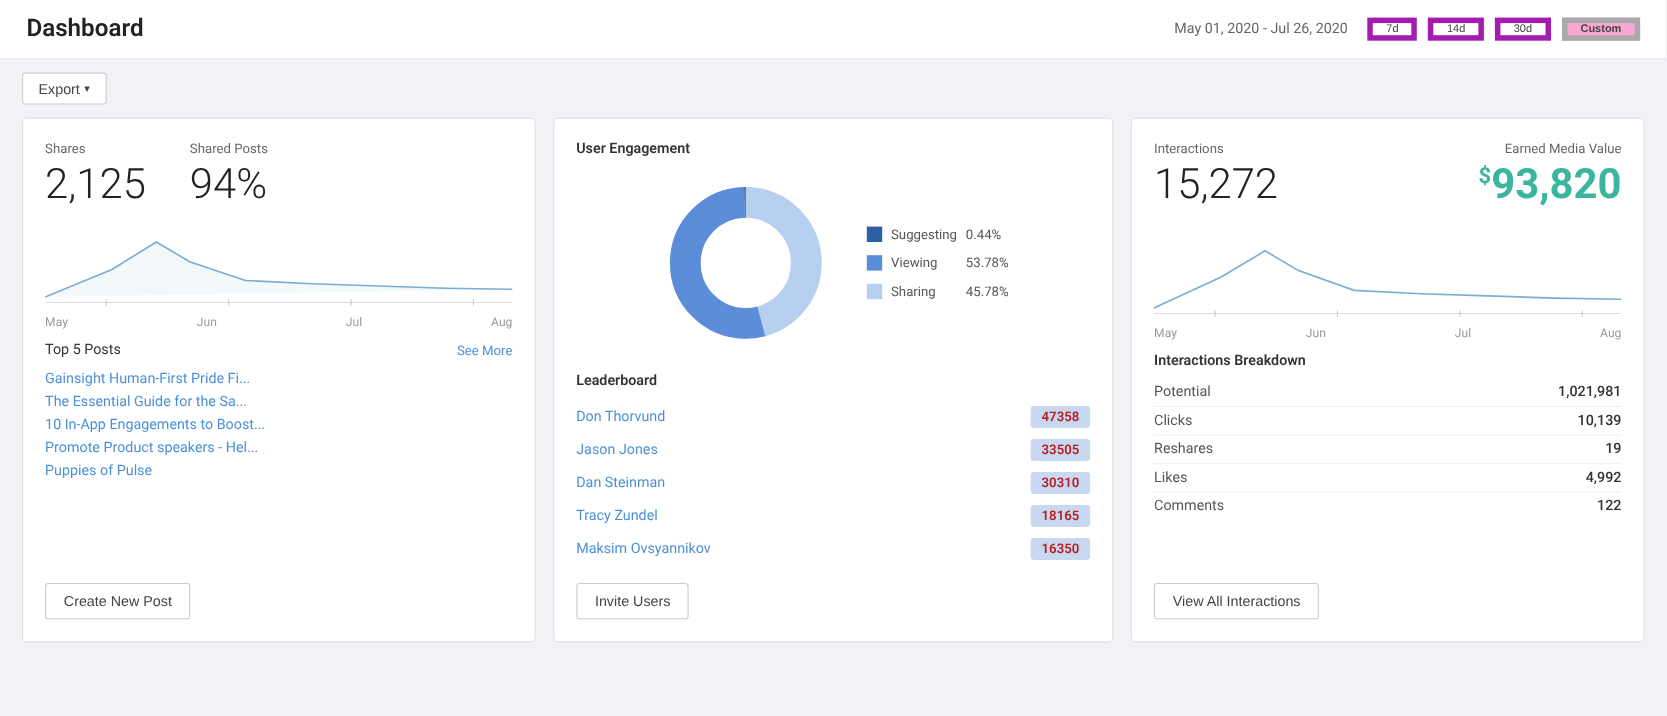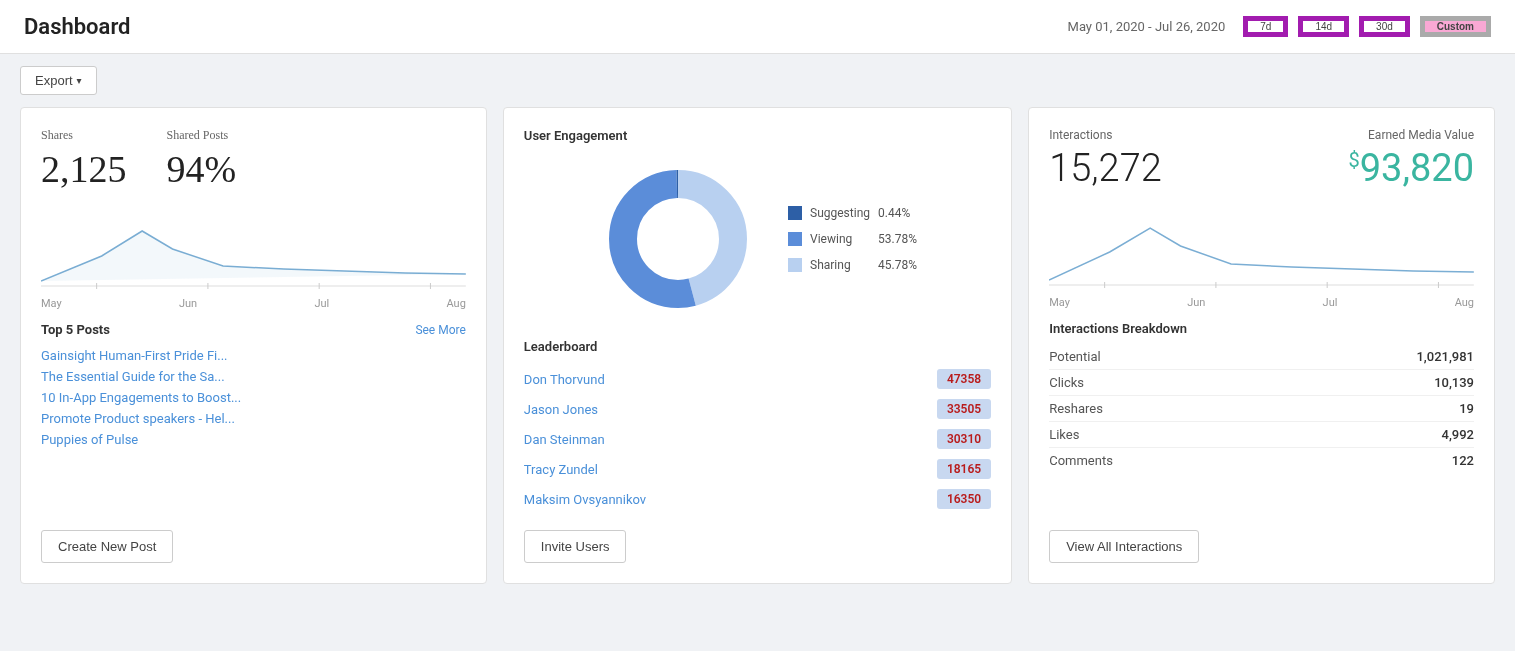--- a/index.html
+++ b/index.html
@@ -79,22 +79,20 @@
       flex-direction: column;
     }
     .card-left { flex: 1; min-width: 0; }
     .card-center { flex: 1.1; min-width: 0; }
     .card-right { flex: 1; min-width: 0; }
 
     
     .metrics-row {
       display: flex;
       gap: 40px;
-      margin-bottom: 10px;
-      font-family: Liberation Serif, serif;
     }
     .metric-label {
       font-size: 12px;
       color: #666;
       margin-bottom: 4px;
     }
     .metric-value {
       font-size: 38px;
       font-weight: 300;
       color: #222;
@@ -113,21 +111,21 @@
       align-items: center;
     }
     .section-header {
       display: flex;
       justify-content: space-between;
       align-items: center;
       margin: 12px 0 8px 0;
     }
     .section-title {
       font-size: 13px;
-      font-weight: 700;
+      font-weight: 400;
       color: #333;
     }
     .see-more {
       font-size: 12px;
       color: #4a90d9;
       cursor: pointer;
       text-decoration: none;
     }
     .post-list { list-style: none; }
     .post-item {
@@ -250,21 +248,21 @@
       align-items: flex-end;
       margin-bottom: 10px;
     }
     .int-number {
       font-size: 38px;
       font-weight: 300;
       color: #222;
     }
     .emv-value {
       font-size: 38px;
-      font-weight: 400;
+      font-weight: 700;
       color: #3ab5a0;
     }
     .emv-dollar {
       font-size: 20px;
       vertical-align: super;
       color: #3ab5a0;
     }
     .breakdown-title {
       font-size: 13px;
       font-weight: 600;

